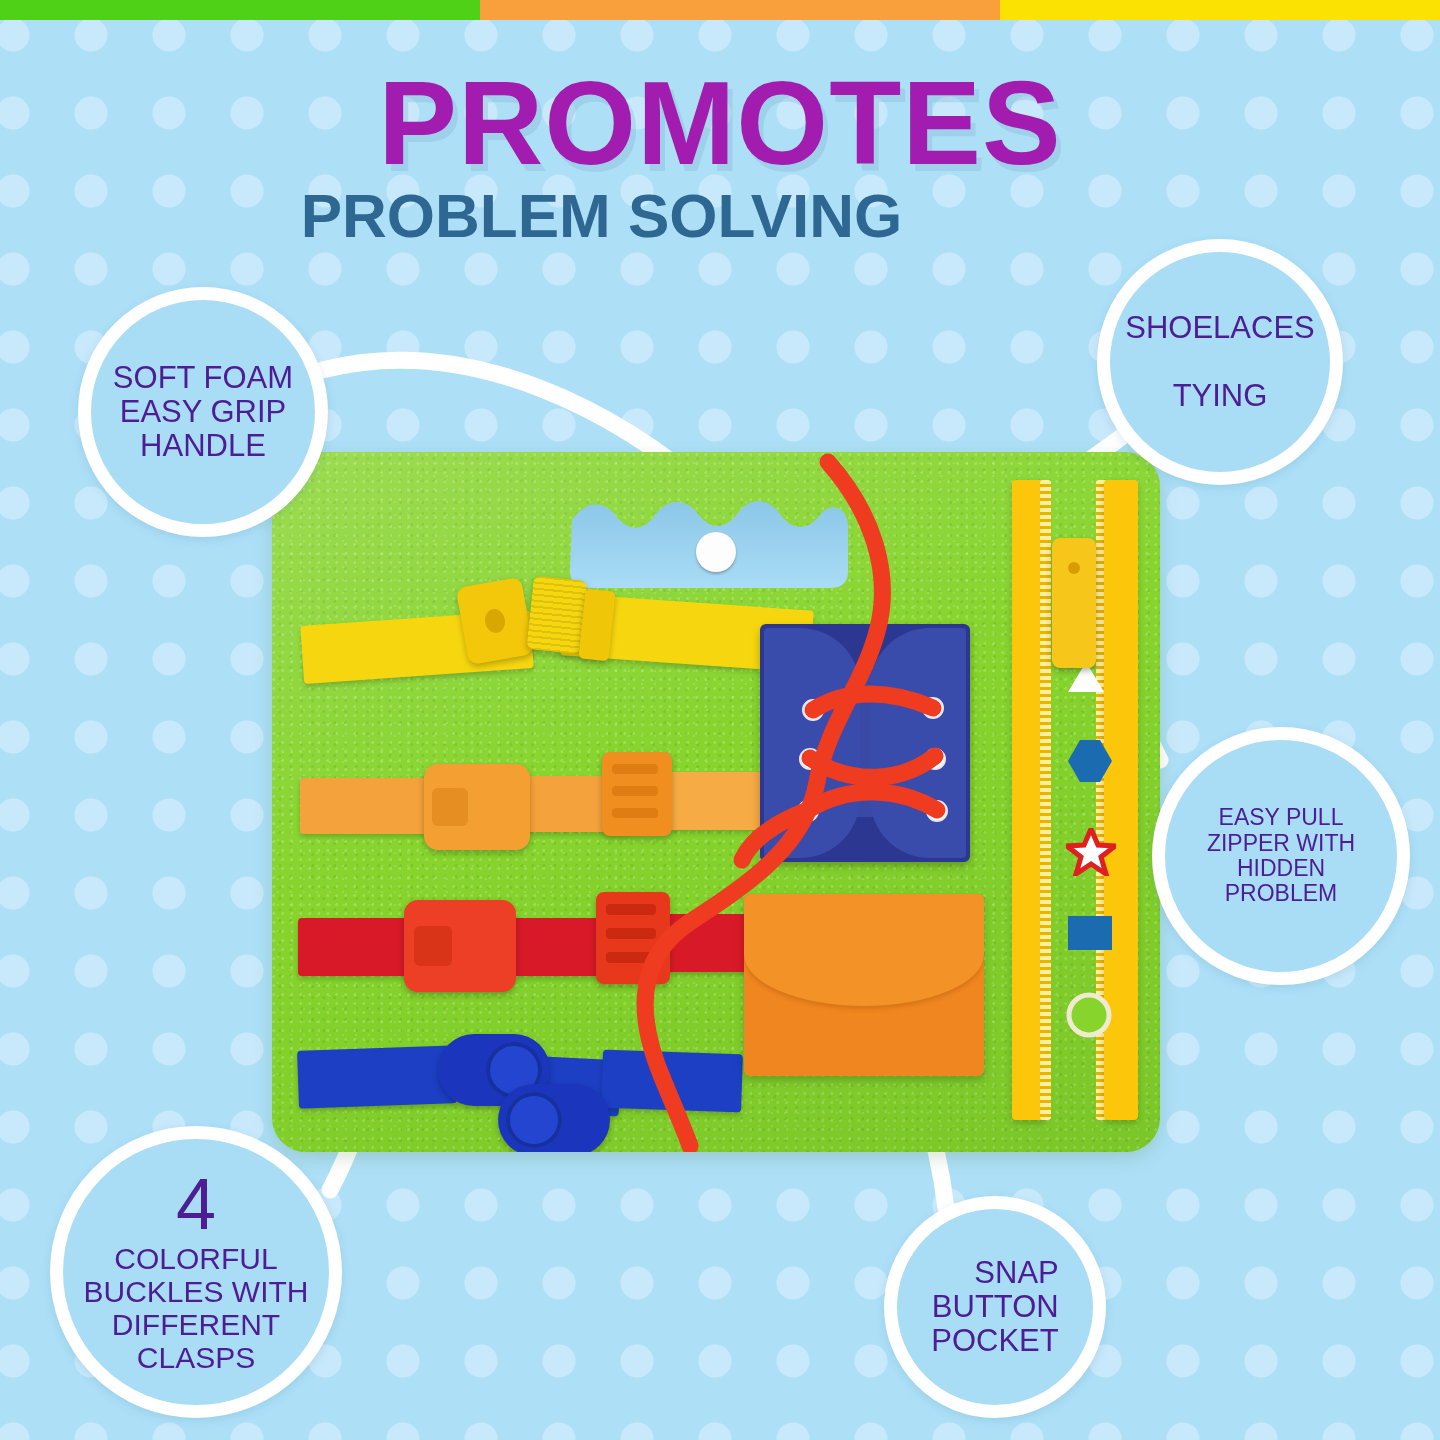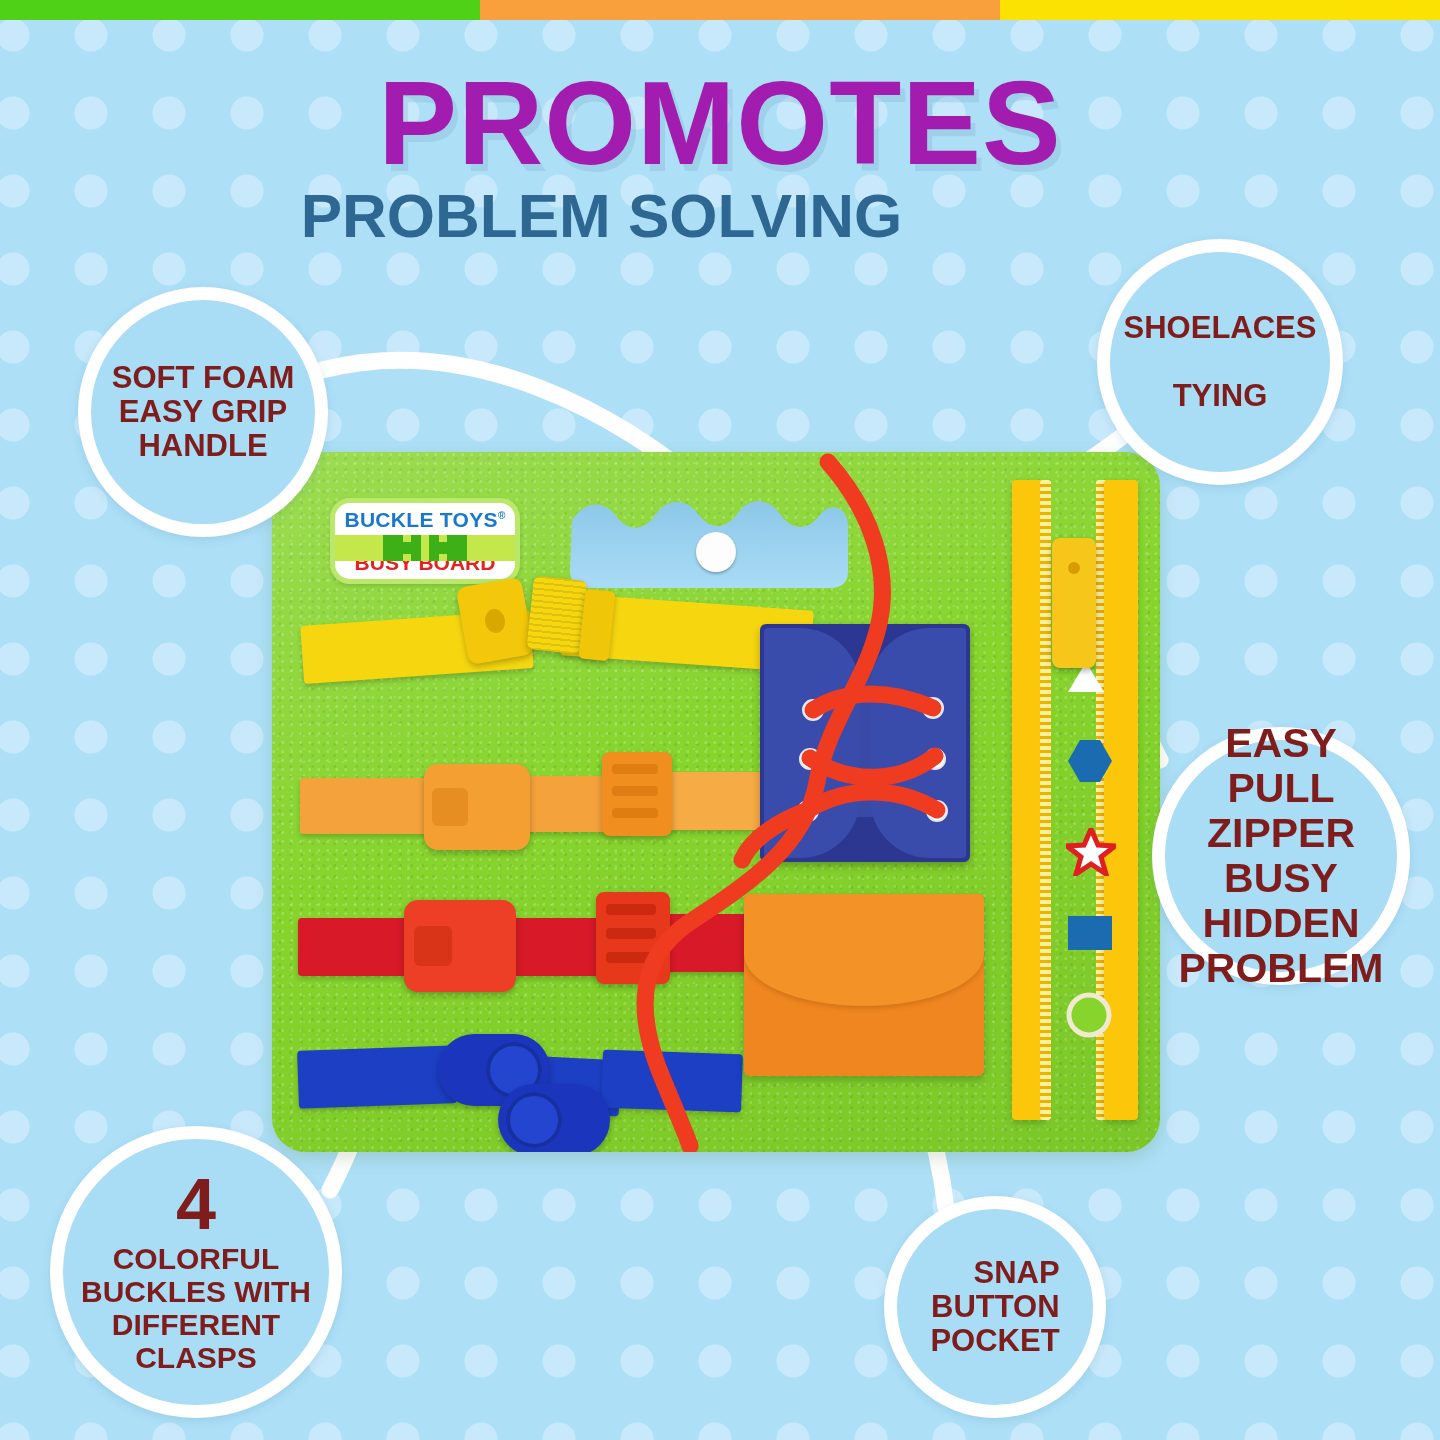--- a/index.html
+++ b/index.html
@@ -167,30 +167,30 @@
   .zshape{ position:absolute; left:54px; z-index:6; }
 
   
   #lace-svg{ position:absolute; left:0; top:0; width:888px; height:700px; z-index:8; pointer-events:none; }
 
   
   .bubble{
     position:absolute; border-radius:50%;
     background:#a9dcf5; border:13px solid #ffffff;
     display:flex; align-items:center; justify-content:center; text-align:center;
-    color:#7f1d1d; font-weight:bold; z-index:20;
+    color:#4c1d95; font-weight:normal; z-index:20;
     font-family:"Liberation Sans", sans-serif;
     box-shadow:0 3px 10px rgba(70,130,170,.18);
   }
   .bubble .txt{ padding:0 6px; line-height:1.10; }
   .bubble .big{ display:block; font-size:72px; line-height:0.96; margin-bottom:2px; }
 
   #cb-handle { left:78px;   top:287px;  width:250px; height:250px; font-size:31px; }
   #cb-laces  { left:1097px; top:239px;  width:246px; height:246px; font-size:31px; }
-  #cb-zipper { left:1152px; top:727px;  width:258px; height:258px; font-size:41px; }
+  #cb-zipper { left:1152px; top:727px;  width:258px; height:258px; font-size:23px; }
   #cb-buckles{ left:50px;   top:1126px; width:292px; height:292px; font-size:30px; }
   #cb-snap   { left:884px;  top:1196px; width:222px; height:222px; font-size:31px;text-align:right; }
 </style>
 </head>
 <body>
 
 <div id="bg-dots"></div>
 
 <div id="topbar">
   <div class="seg seg-green"></div>
@@ -228,31 +228,20 @@
                C64,38 80,38 92,20
                C104,4 122,4 134,20
                C146,36 162,36 174,19
                C186,3 204,3 216,20
                C228,37 244,37 256,21
                C266,8 282,12 284,30
                L284,78 C284,90 276,94 266,94
                L24,94 C12,94 6,88 6,76 Z" fill="url(#holeG)"></path>
     </svg>
 
-    <div id="logo">
-      <div class="l-band"></div>
-      <svg class="l-buckle" viewBox="0 0 92 38">
-        <path d="M4,6 h20 v7 h8 v-7 h10 v26 h-10 v-7 h-8 v7 h-20 z" fill="#3cb016"></path>
-        <path d="M88,6 h-20 v7 h-8 v-7 h-10 v26 h10 v-7 h8 v7 h20 z" fill="#3cb016"></path>
-      </svg>
-      <div class="l-top">
-        <span>BUCKLE TOYS</span><sup>®</sup>
-      </div>
-      <div class="l-bot">BUSY BOARD</div>
-    </div>
 
     <div class="strap" style="left:30px; top:166px; width:230px; height:58px; background:#f6d70f; transform:rotate(-4deg);"></div>
     <div class="strap" style="left:290px; top:150px; width:250px; height:62px; background:#f6d70f; transform:rotate(4deg);"></div>
     <div class="buckle" style="left:190px; top:130px; width:66px; height:78px; background:#f3c80b; border-radius:10px; transform:rotate(-10deg);">
       <div style="position:absolute;left:50%;top:50%;transform:translate(-50%,-50%);width:20px;height:24px;border-radius:50%;background:#d8a800;"></div>
     </div>
     <div class="buckle" style="left:258px; top:126px; width:54px; height:74px; background:#f6d70f; border-radius:8px; transform:rotate(6deg);
                 background-image:repeating-linear-gradient(to bottom, rgba(0,0,0,.10) 0 2px, transparent 2px 6px);"></div>
     <div class="buckle" style="left:310px; top:138px; width:30px; height:70px; background:#f0c608; border-radius:5px; transform:rotate(6deg);"></div>
 
@@ -368,21 +357,21 @@
   <div class="txt">
     <span>SHOELACES</span><br>
     <br>
     <span>TYING</span>
   </div>
 </div>
 
 <div class="bubble" id="cb-zipper">
   <div class="txt">
     <span>EASY PULL</span><br>
-    <span>ZIPPER BUSY</span><br>
+    <span>ZIPPER WITH</span><br>
     <span>HIDDEN</span><br>
     <span>PROBLEM</span>
   </div>
 </div>
 
 <div class="bubble" id="cb-buckles">
   <div class="txt">
     <span class="big">4</span>
     <span>COLORFUL</span><br>
     <span>BUCKLES WITH</span><br>

